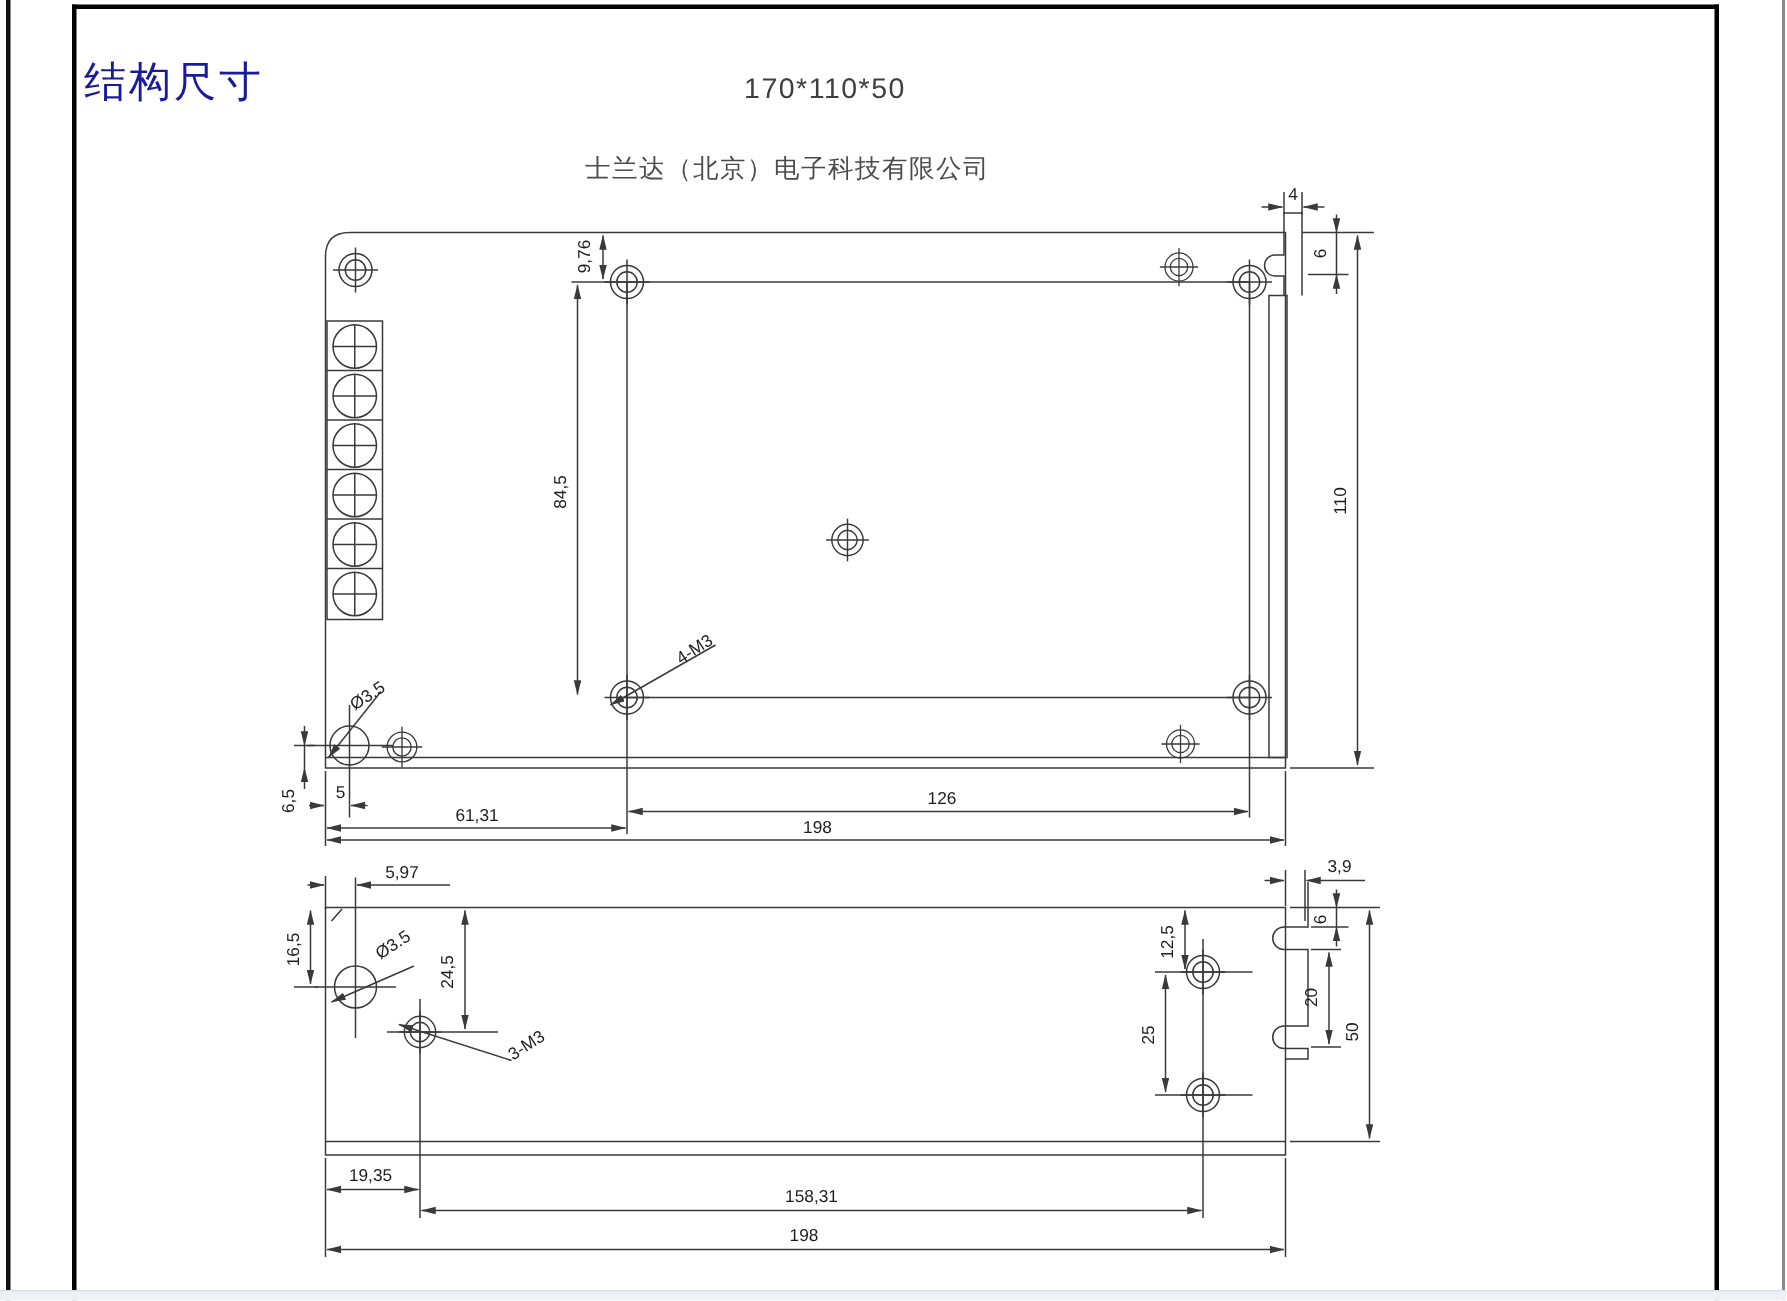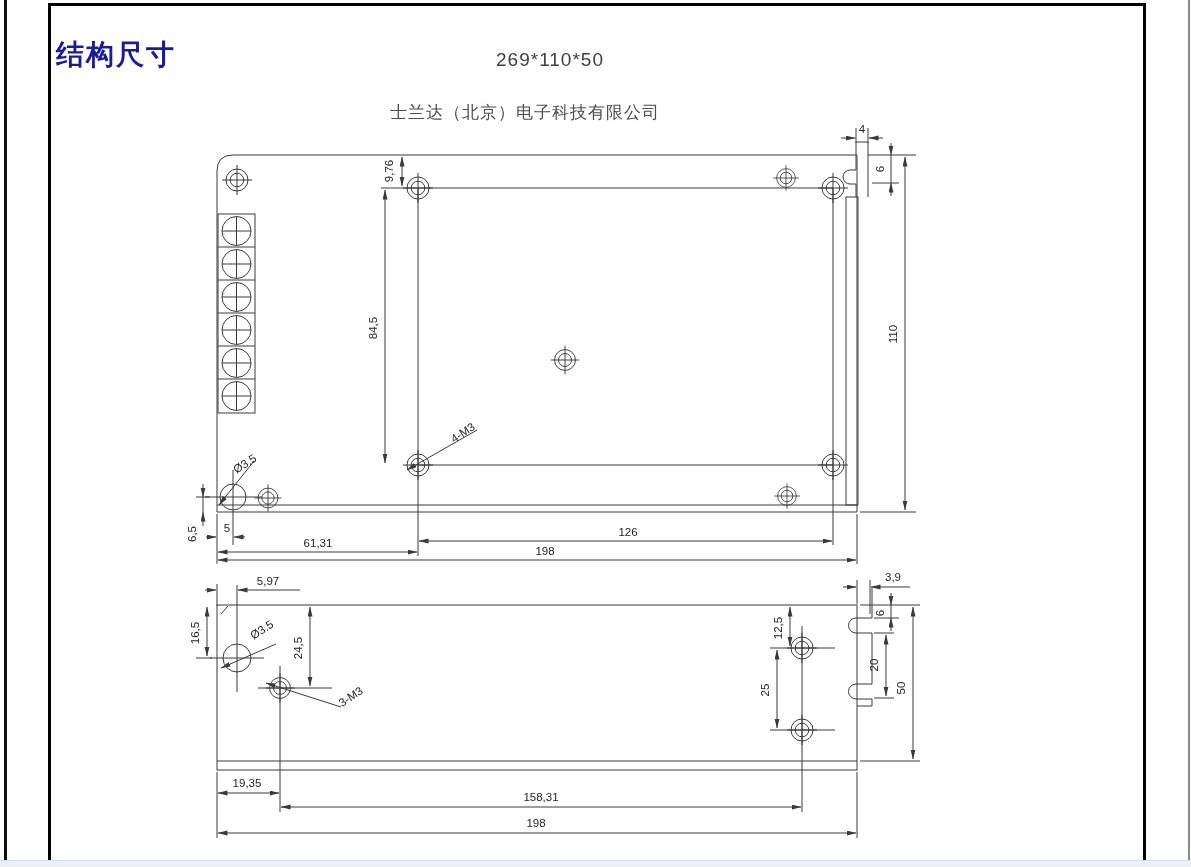--- a/index.html
+++ b/index.html
@@ -3,41 +3,41 @@
 <meta charset="utf-8">
 <style>
   html,body{margin:0;padding:0;background:#fff;}
   .canvas{position:relative;width:1191px;height:867px;background:#ffffff;overflow:hidden;
           font-family:"Liberation Sans",sans-serif;}
   .left-edge{position:absolute;left:4px;top:0;width:3px;height:867px;background:#111;}
   .right-edge{position:absolute;left:1188px;top:0;width:2px;height:867px;background:#8a8a8a;}
   .frame{position:absolute;left:48px;top:3px;width:1098px;height:864px;
          border-left:3px solid #000;border-top:3px solid #000;border-right:3px solid #000;box-sizing:border-box;}
   .footer-strip{position:absolute;left:0;top:860px;width:1191px;height:7px;background:#edf1f6;border-top:1px solid #d9dee6;}
-  .page-title{position:absolute;left:56px;top:36px;font-size:28px;font-weight:bold;color:#1a1b99;letter-spacing:2px;}
+  .page-title{position:absolute;left:56px;top:36px;font-size:28px;font-weight:normal;color:#1a1b99;letter-spacing:2px;}
   .size-label{position:absolute;left:430px;top:49px;width:240px;text-align:center;font-size:19px;color:#3f3f3f;letter-spacing:1px;}
   .company{position:absolute;left:330px;top:101px;width:390px;text-align:center;font-size:17px;color:#4c4c4c;letter-spacing:1px;}
   svg#dwg{position:absolute;left:0;top:0;}
   #dwg line,#dwg path,#dwg rect,#dwg circle{stroke:#3a3a3a;stroke-width:1;fill:none;}
   #dwg .dim{marker-start:url(#arr);marker-end:url(#arr);}
   #dwg .dime{marker-end:url(#arr);}
   #dwg .dims{marker-start:url(#arr);}
   #dwg text{font-family:"Liberation Sans",sans-serif;font-size:11.5px;fill:#1d1d1d;stroke:none;text-anchor:middle;}
 </style>
 </head>
 <body>
 
 <div class="canvas">
   <div class="left-edge"></div>
   <div class="right-edge"></div>
   <div class="frame"></div>
   <div class="footer-strip"></div>
 
   <div class="page-title">结构尺寸</div>
-  <div class="size-label">269*110*50</div>
+  <div class="size-label">170*110*50</div>
   <div class="company">士兰达（北京）电子科技有限公司</div>
 
   <svg id="dwg" width="1191" height="867" viewBox="0 0 1191 867">
     <defs>
       <marker id="arr" orient="auto-start-reverse" markerWidth="11" markerHeight="6" refX="9.5" refY="2.5">
         <path d="M0,0 L10,2.5 L0,5 Z" style="fill:#3a3a3a;stroke:none"></path>
       </marker>
       <g id="tgt">
         <circle r="11"></circle>
           <circle r="6.8"></circle>

